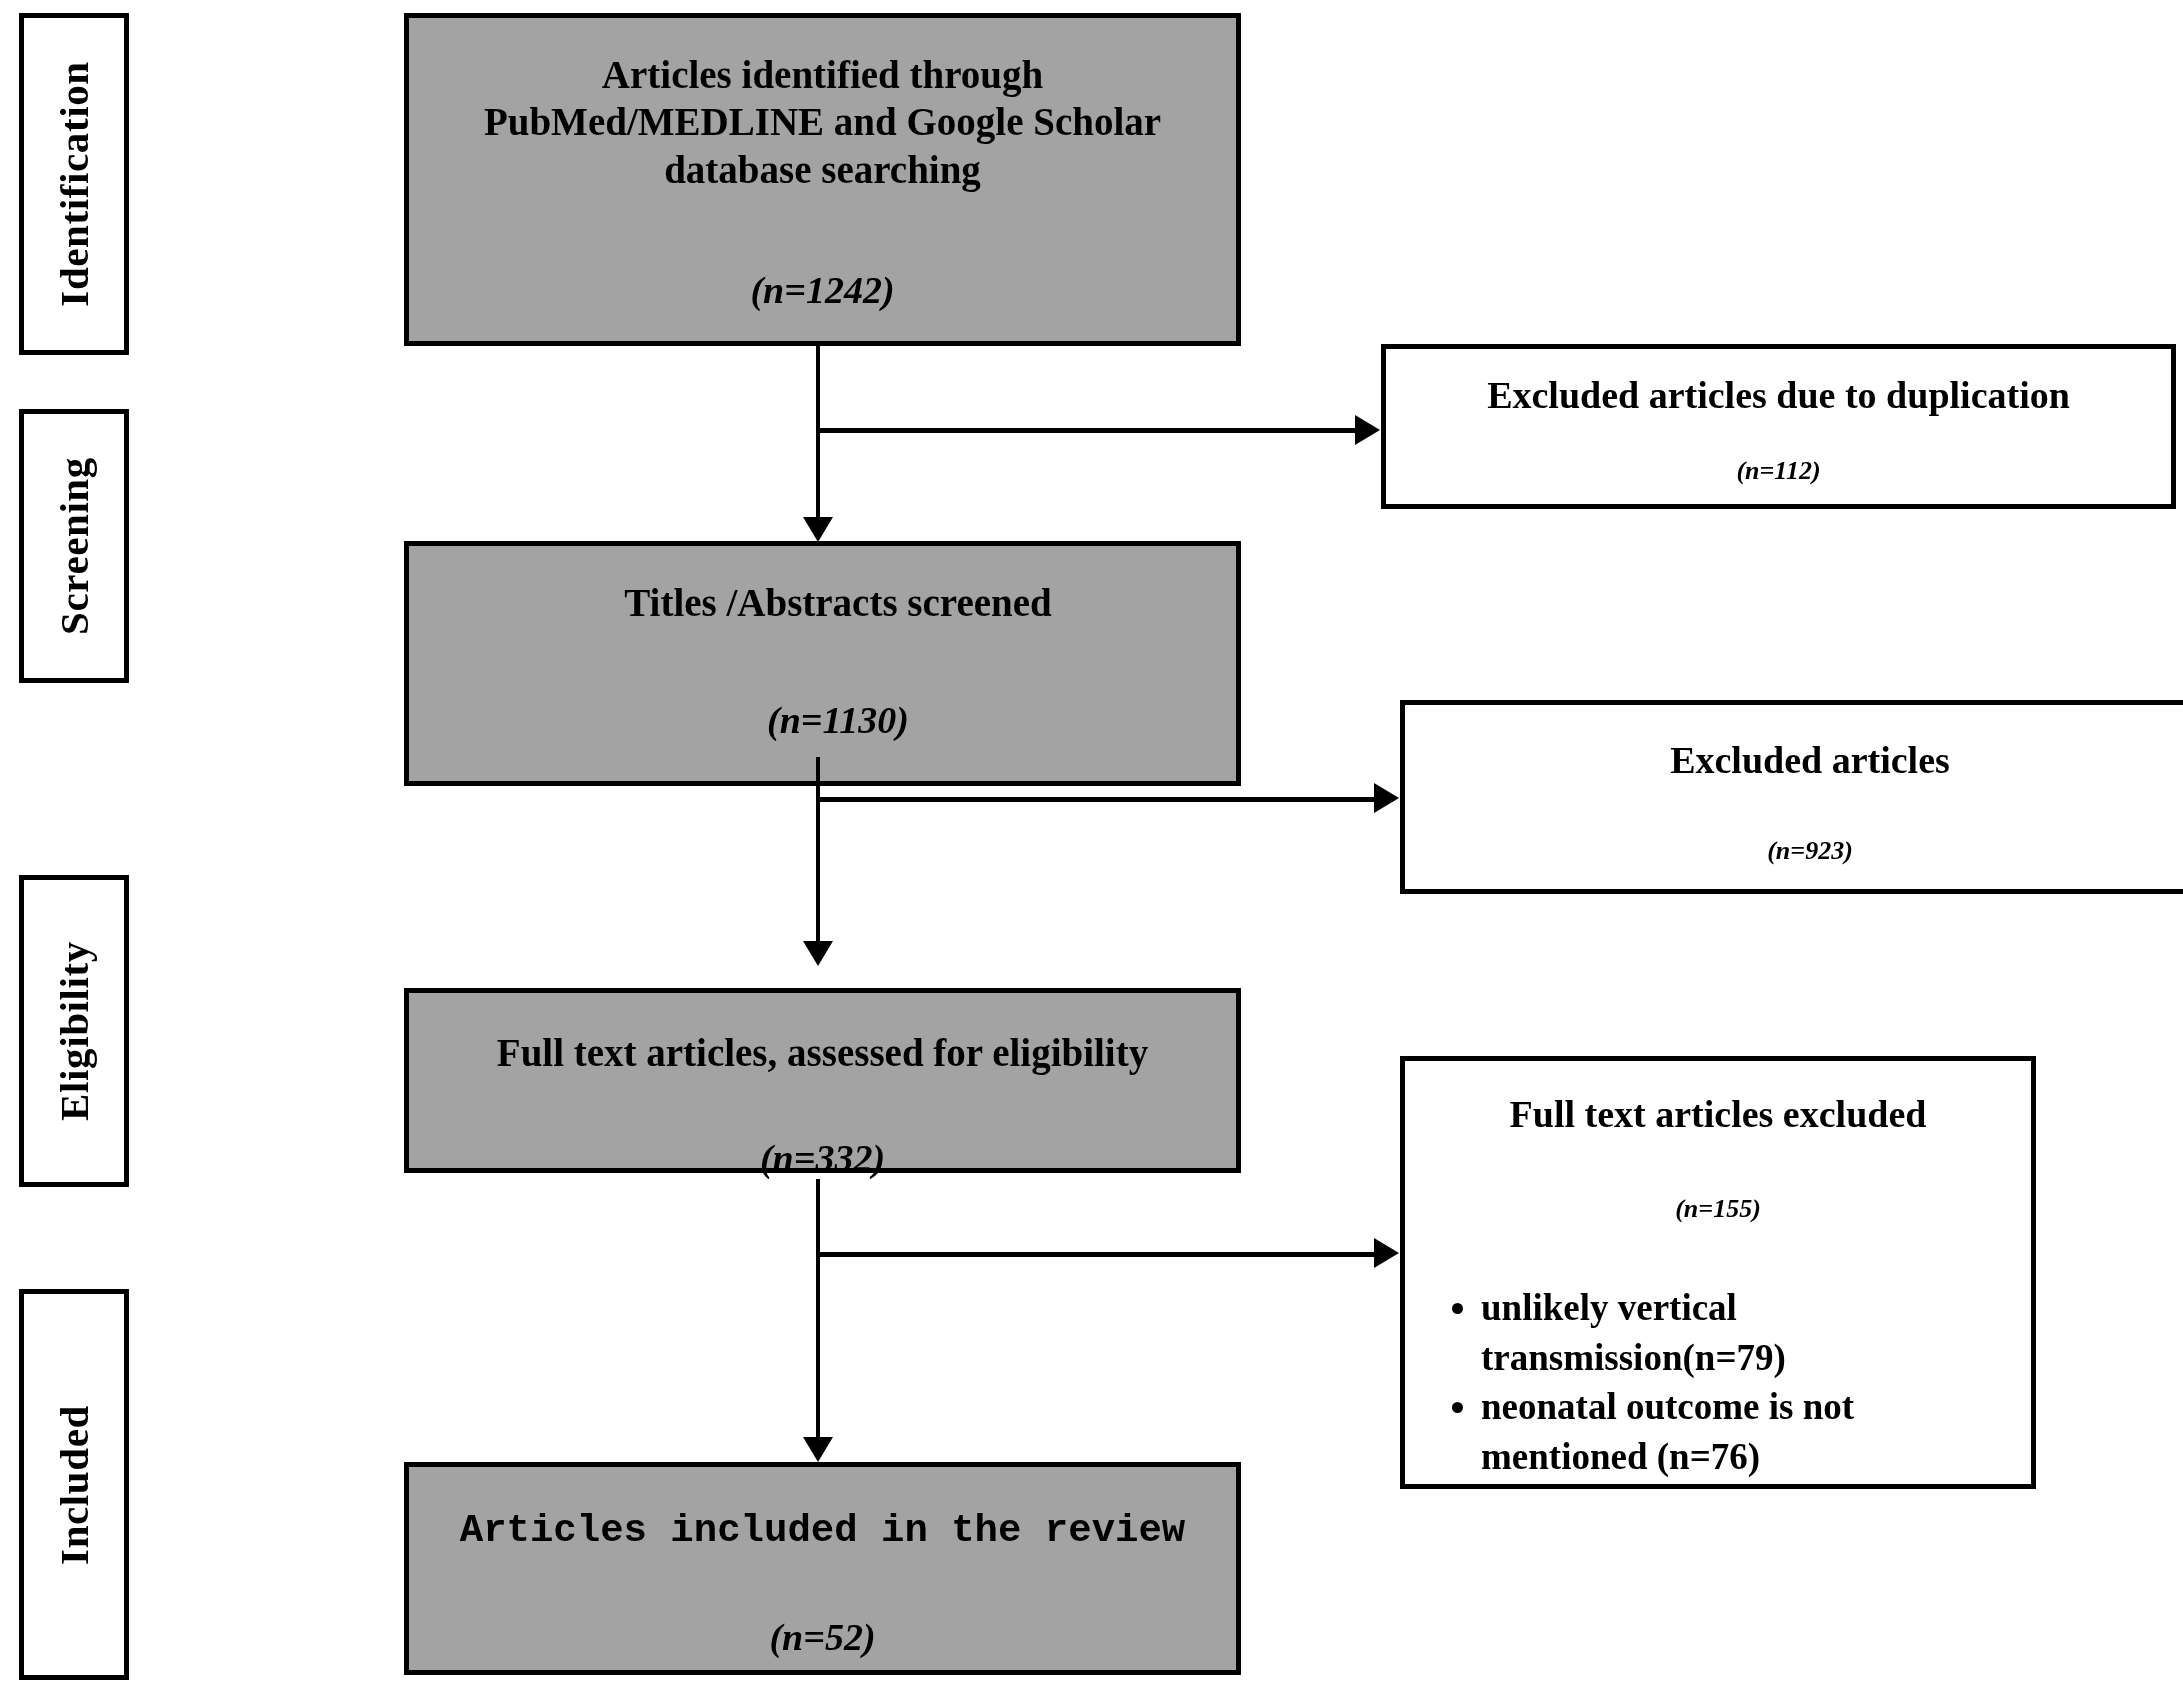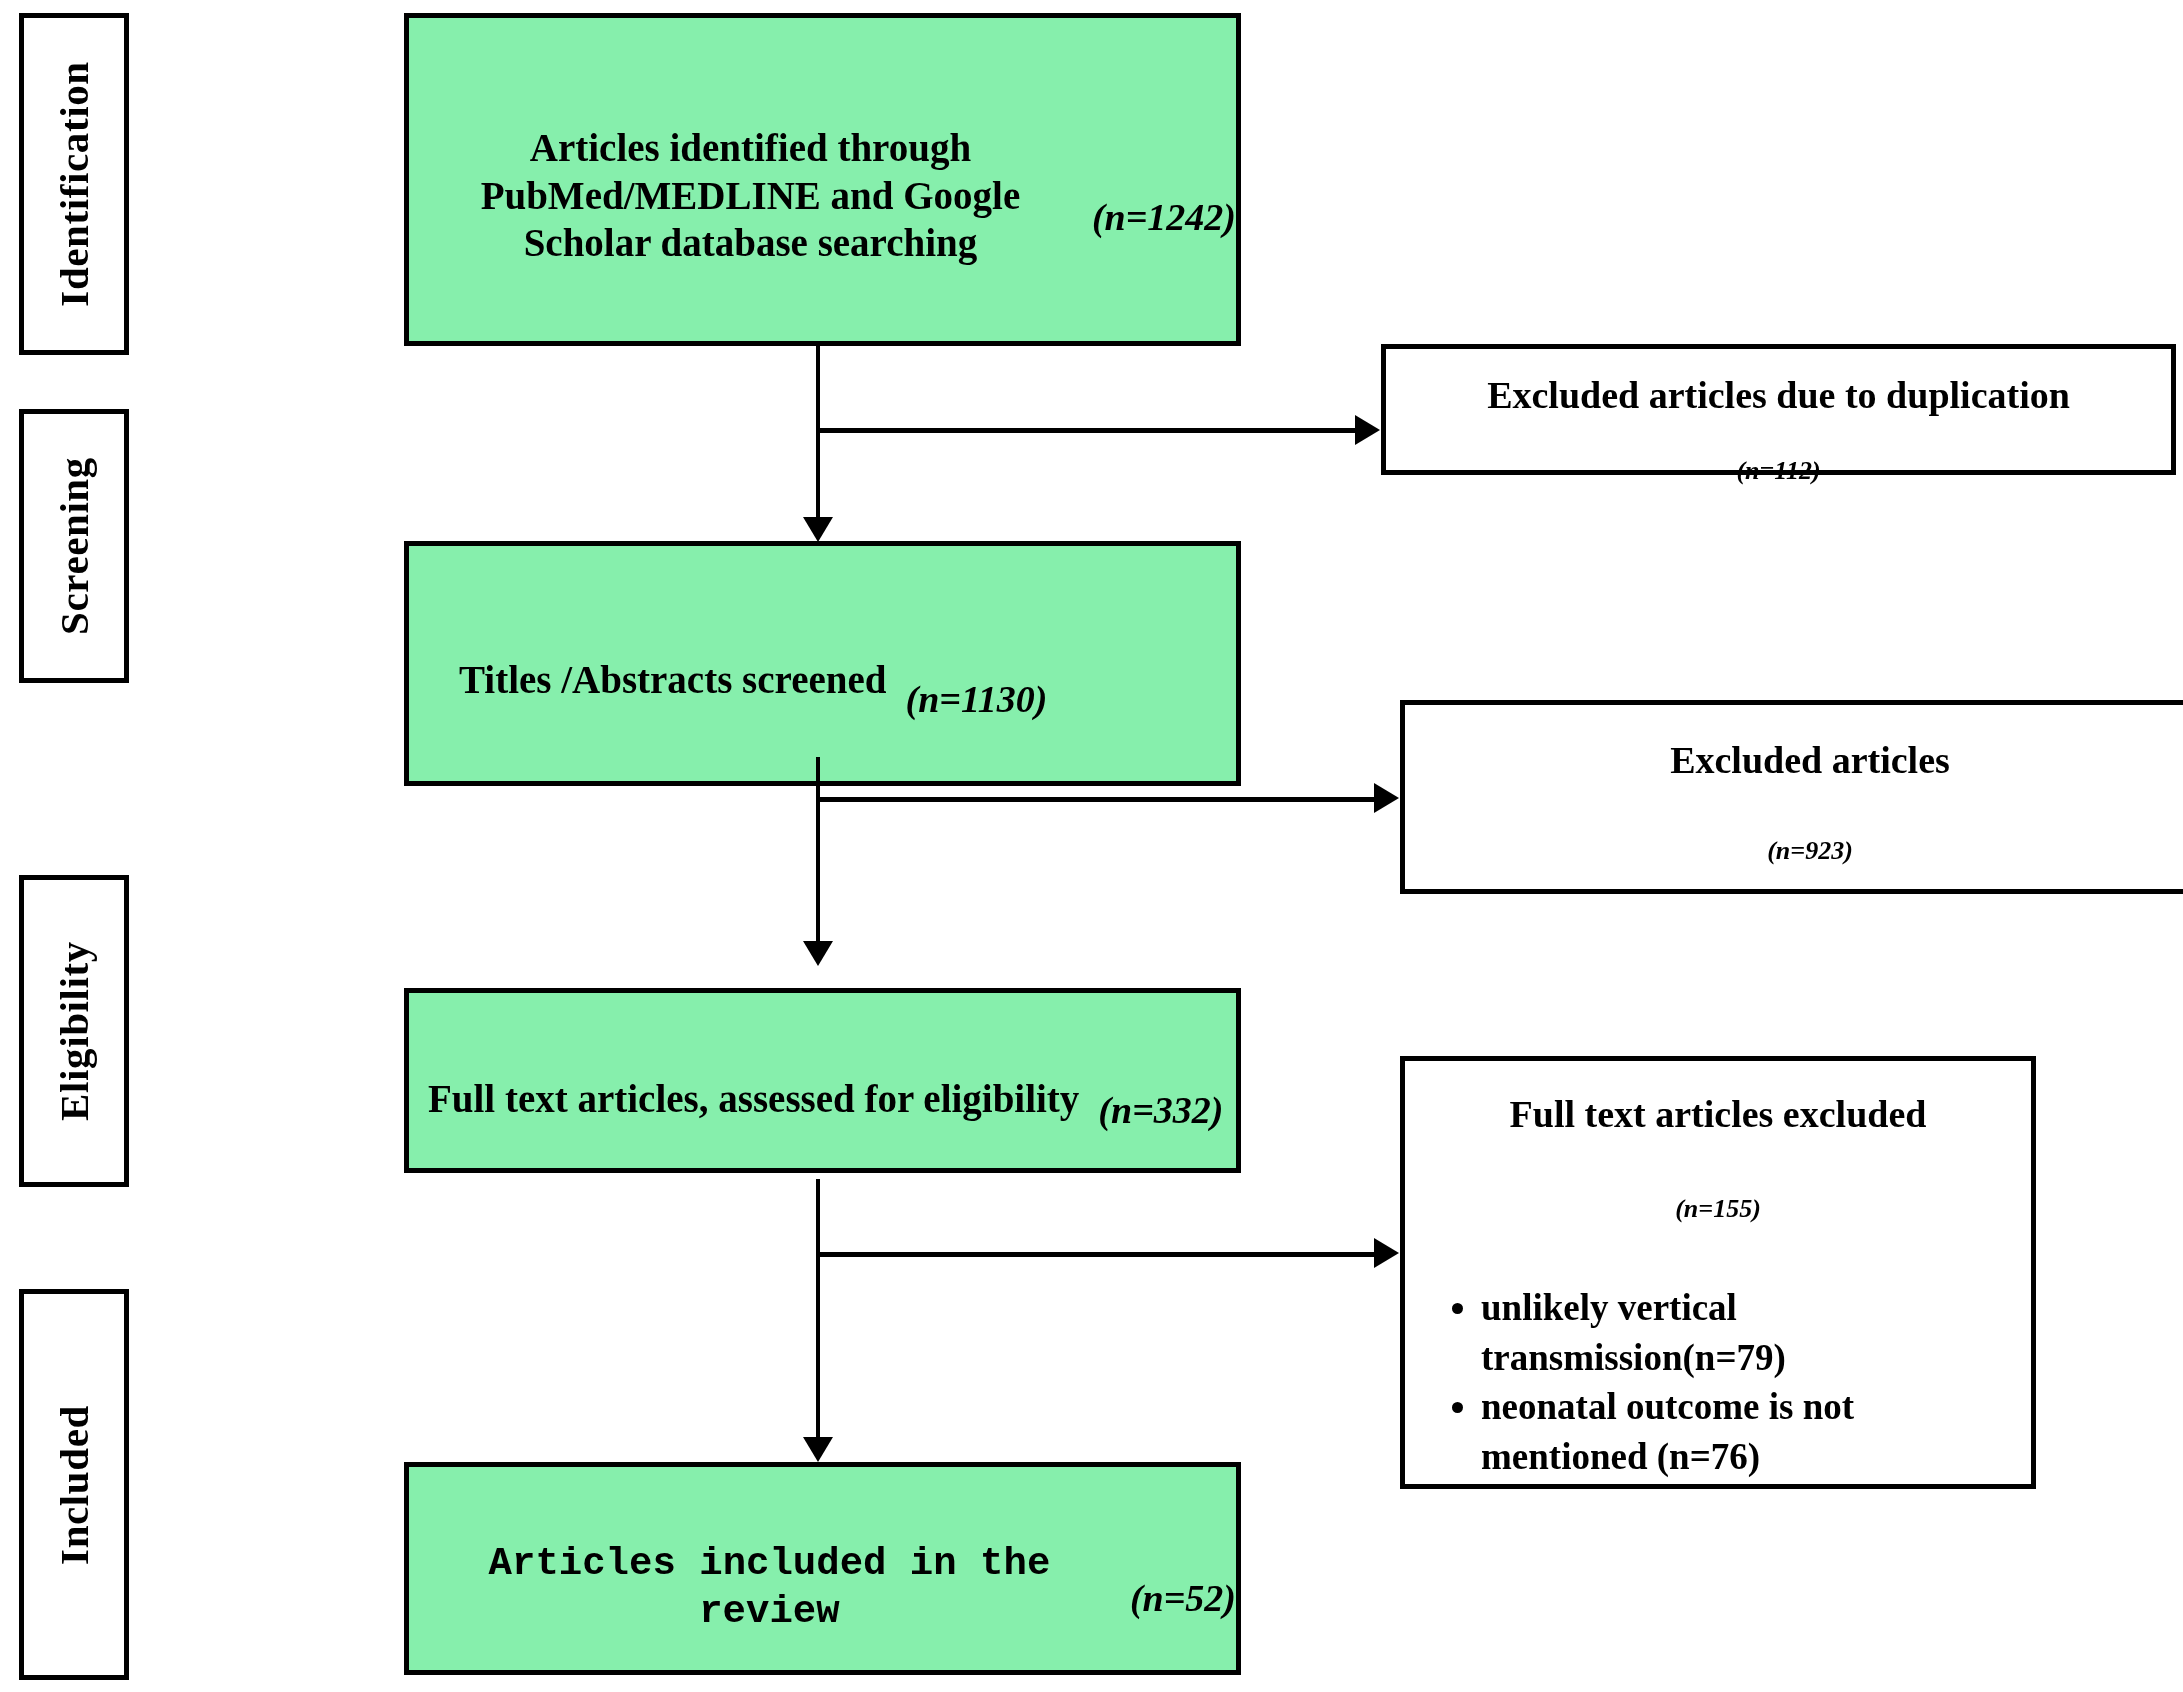--- a/index.html
+++ b/index.html
@@ -38,77 +38,77 @@
   .stage-screening      { top: 409px;  height: 274px; }
   .stage-eligibility    { top: 875px; height: 312px; }
   .stage-included       { top: 1289px; height: 391px; }
 
   
   .flow-box {
     position: absolute;
     left: 404px;
     width: 837px;
     border: 5.7px solid #000000;
-    background: #86efac;
-    box-sizing: border-box;
-    display: flex;
-    flex-direction: row;
-    align-items: center;
-    text-align: center;
-  }
-  .flow-box .title {
-    font-size: 39px;
-    font-weight: 700;
-    line-height: 1.22;
-    padding: 0 19px;
-  }
-  .flow-box .count {
-    font-size: 38px;
-    font-weight: 700;
-    font-style: italic;
-  }
-  .flow-identified { top: 12.7px;   height: 333px; }
-  .flow-identified .title { margin-top: 33px; }
-  .flow-identified .count { margin-top: 75px; }
-
-  .flow-screened { top: 541px; height: 245px; padding-left: 31px; }
-  .flow-screened .title { margin-top: 33px; }
-  .flow-screened .count { margin-top: 71px; }
-
-  .flow-eligibility { top: 988px; height: 185px; }
-  .flow-eligibility .title { margin-top: 36px; }
-  .flow-eligibility .count { margin-top: 59px; }
-
-  .flow-included { top: 1462px; height: 213px; }
-  .flow-included .title { margin-top: 41px; font-family: Liberation Mono, monospace; }
-  .flow-included .count { margin-top: 59px; }
-
-  
-  .excl-box {
-    position: absolute;
-    border: 5.1px solid #000000;
-    background: #ffffff;
+    background: #a3a3a3;
     box-sizing: border-box;
     display: flex;
     flex-direction: column;
     align-items: center;
     text-align: center;
   }
+  .flow-box .title {
+    font-size: 39px;
+    font-weight: 700;
+    line-height: 1.22;
+    padding: 0 19px;
+  }
+  .flow-box .count {
+    font-size: 38px;
+    font-weight: 700;
+    font-style: italic;
+  }
+  .flow-identified { top: 12.7px;   height: 333px; }
+  .flow-identified .title { margin-top: 33px; }
+  .flow-identified .count { margin-top: 75px; }
+
+  .flow-screened { top: 541px; height: 245px; padding-left: 31px; }
+  .flow-screened .title { margin-top: 33px; }
+  .flow-screened .count { margin-top: 71px; }
+
+  .flow-eligibility { top: 988px; height: 185px; }
+  .flow-eligibility .title { margin-top: 36px; }
+  .flow-eligibility .count { margin-top: 59px; }
+
+  .flow-included { top: 1462px; height: 213px; }
+  .flow-included .title { margin-top: 41px; font-family: Liberation Mono, monospace; }
+  .flow-included .count { margin-top: 59px; }
+
+  
+  .excl-box {
+    position: absolute;
+    border: 5.1px solid #000000;
+    background: #ffffff;
+    box-sizing: border-box;
+    display: flex;
+    flex-direction: column;
+    align-items: center;
+    text-align: center;
+  }
   .excl-box .title {
     font-size: 38px;
     font-weight: 700;
     line-height: 1.2;
     padding: 0 12.7px;
   }
   .excl-box .count {
     font-size: 26px;
     font-weight: 700;
     font-style: italic;
   }
-  .excl-duplication { left: 1381px; top: 344px;  width: 795px; height: 131px; }
+  .excl-duplication { left: 1381px; top: 344px;  width: 795px; height: 165px; }
   .excl-duplication .title { margin-top: 24px; }
   .excl-duplication .count { margin-top: 37px; }
 
   .excl-screened { left: 1400px; top: 700px; width: 820px; height: 194px; }
   .excl-screened .title { margin-top: 33px; }
   .excl-screened .count { margin-top: 52px; }
 
   .excl-fulltext { left: 1400px; top: 1056px; width: 636px; height: 433px; }
   .excl-fulltext .title { margin-top: 31px; }
   .excl-fulltext .count { margin-top: 56px; }

